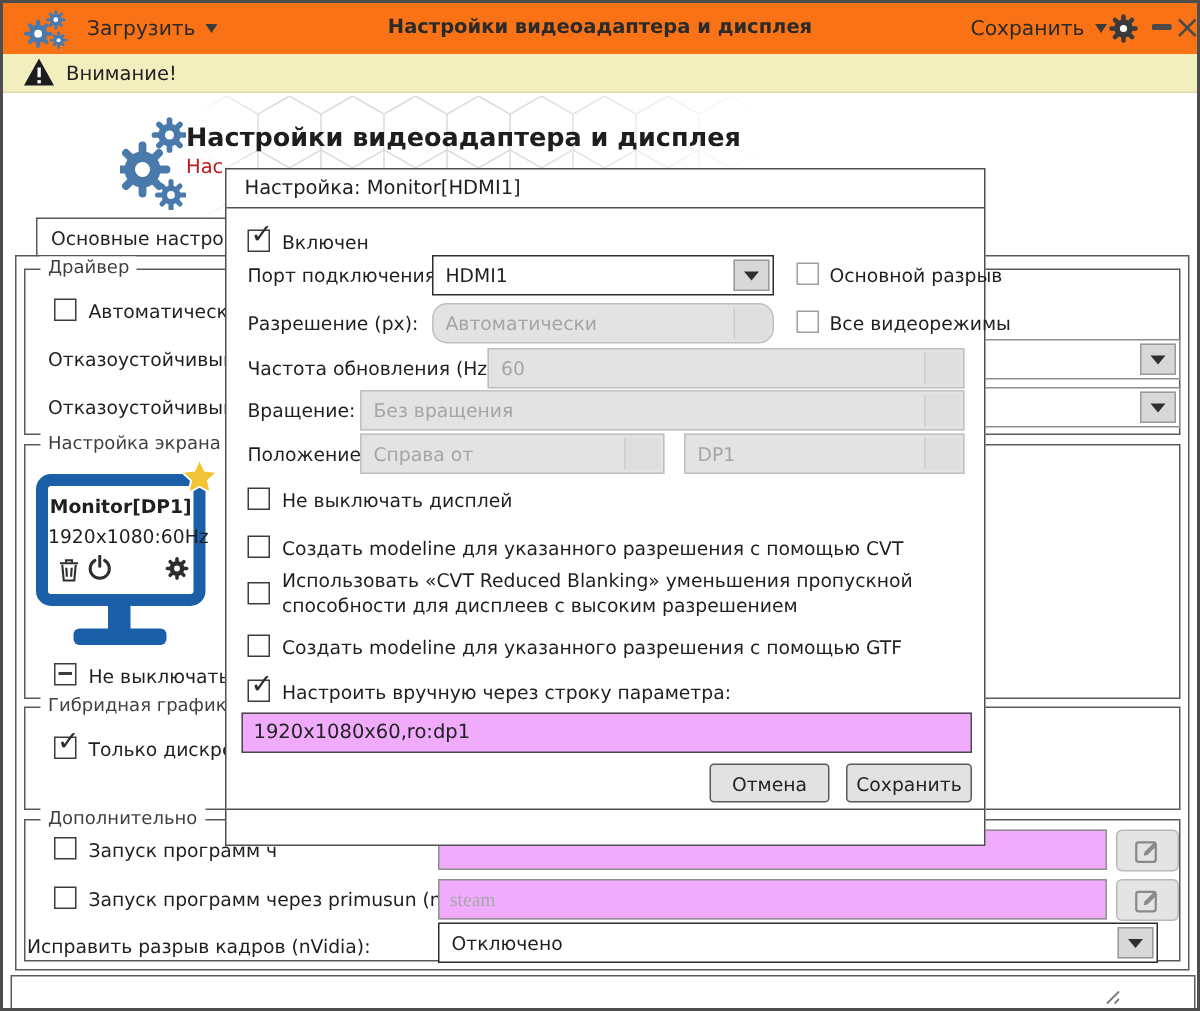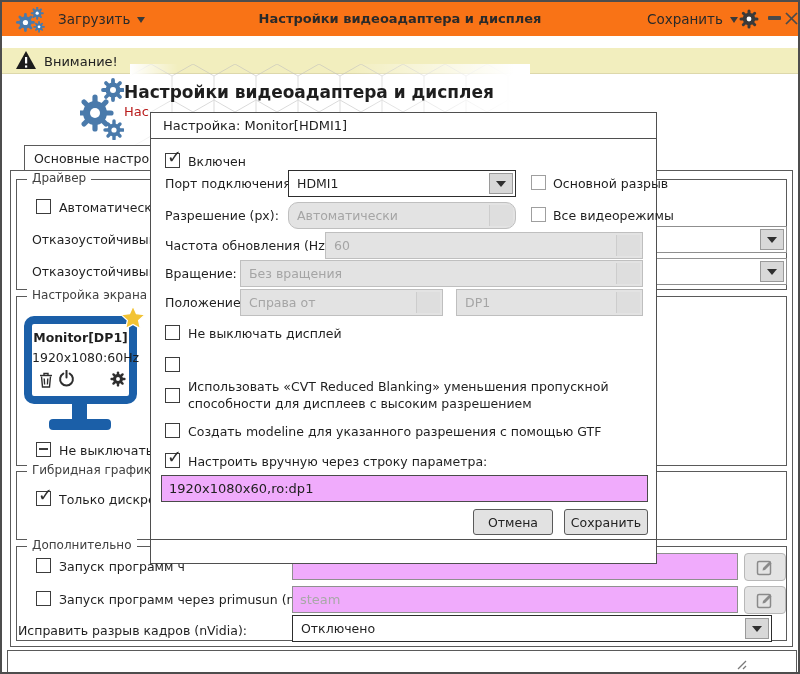--- a/index.html
+++ b/index.html
@@ -6,21 +6,21 @@
   *{box-sizing:border-box;font-family:"DejaVu Sans","Liberation Sans",sans-serif;}
   .screen{position:relative;width:800px;height:674px;background:#fff;border:2px solid #4d4d4d;overflow:hidden;margin:0 auto;}
   .abs{position:absolute;}
   .lbl{position:absolute;font-size:12.5px;color:#1f1f1f;white-space:nowrap;}
   
   .titlebar{position:absolute;left:0;top:0;width:100%;height:34px;background:#f97316;}
   .tb-text{font-size:13.5px;color:#2a2a2a;}
   .caret{display:inline-block;width:0;height:0;border-left:4.5px solid transparent;border-right:4.5px solid transparent;border-top:6px solid #3a3a3a;vertical-align:middle;margin-left:7px;}
   .minbar{position:absolute;width:13px;height:3.5px;background:#4a4a4a;border-radius:1px;}
   
-  .warnbar{position:absolute;left:0;top:34px;width:100%;height:26px;background:#f2eebe;border-bottom:1px solid #ddd8ab;margin-top:12px;}
+  .warnbar{position:absolute;left:0;top:34px;width:100%;height:26px;background:#f2eebe;border-bottom:1px solid #ddd8ab;}
   
   .group{position:absolute;border:1.4px solid #5a5a5a;background:transparent;}
   .legend{position:absolute;top:-9px;left:10px;background:#fff;padding:0 5px;font-size:12px;color:#404040;white-space:nowrap;}
   
   .cb{position:absolute;width:15px;height:15px;border:1.7px solid #3c3c3c;background:#fff;}
   .cb.grey{border-color:#9f9f9f;}
   .cb.checked::after{content:"\2713";position:absolute;left:1px;top:-8px;font-size:18px;font-weight:bold;color:#2d2d2d;}
   .cb.indet::after{content:"";position:absolute;left:2.4px;top:5.2px;width:8.5px;height:2.2px;background:#3c3c3c;}
   
   .combo{position:absolute;background:#fff;border:1.8px solid #2d2d2d;font-size:12.5px;color:#1f1f1f;display:flex;align-items:center;padding-left:8px;white-space:nowrap;overflow:hidden;}
@@ -274,21 +274,21 @@
   <span class="editbtn" style="left:742px;top:551px;">
     <svg width="18" height="18" viewBox="0 0 18 18">
       <g stroke="#8a8a8a" stroke-width="1.5" fill="none">
         <rect x="1.5" y="3.5" width="13" height="13" rx="1.5"></rect>
         <path d="M6.5 12.5 L7 10 L13.5 3.5 L15.5 5.5 L9 12 Z" fill="#8a8a8a" stroke="none"></path>
       </g>
     </svg>
   </span>
   <span class="cb" style="left:34px;top:589px;"></span>
   <span class="lbl" style="left:57px;top:590px;">Запуск программ через primusun (nVidia):</span>
-  <input class="textinput plain" style="left: 290px; top: 584px; width: 446px; height: 27px;" placeholder="steam">
+  <input class="textinput plain" style="left: 290px; top: 584px; width: 446px; height: 27px; font-family: Liberation Serif, serif;" placeholder="steam">
   <span class="editbtn" style="left:742px;top:584px;">
     <svg width="18" height="18" viewBox="0 0 18 18">
       <g stroke="#8a8a8a" stroke-width="1.5" fill="none">
         <rect x="1.5" y="3.5" width="13" height="13" rx="1.5"></rect>
         <path d="M6.5 12.5 L7 10 L13.5 3.5 L15.5 5.5 L9 12 Z" fill="#8a8a8a" stroke="none"></path>
       </g>
     </svg>
   </span>
   <span class="lbl" style="left:16px;top:621px;">Исправить разрыв кадров (nVidia):</span>
   <div class="combo" style="left:290px;top:613px;width:480px;height:27px;">
@@ -352,20 +352,21 @@
     </div>
     <div class="combo disabled" style="left:305px;top:176px;width:187px;height:27px;">
       <span>DP1</span>
       <span class="arrowbtn"></span>
     </div>
 
     <span class="cb" style="left:14px;top:212px;"></span>
     <span class="dlbl" style="left:37px;top:213px;">Не выключать дисплей</span>
 
     <span class="cb" style="left:14px;top:244px;"></span>
+    <span class="dlbl" style="left:37px;top:245px;">Создать modeline для указанного разрешения с помощью CVT</span>
 
     <span class="cb" style="left:14px;top:275px;"></span>
     <span class="dlbl wrap" style="left:37px;top:266px;width:450px;">Использовать «CVT Reduced Blanking» уменьшения пропускной способности для дисплеев с высоким разрешением</span>
 
     <span class="cb" style="left:14px;top:310px;"></span>
     <span class="dlbl" style="left:37px;top:311px;">Создать modeline для указанного разрешения с помощью GTF</span>
 
     <span class="cb checked" style="left:14px;top:340px;"></span>
     <span class="dlbl" style="left:37px;top:341px;">Настроить вручную через строку параметра:</span>
 

